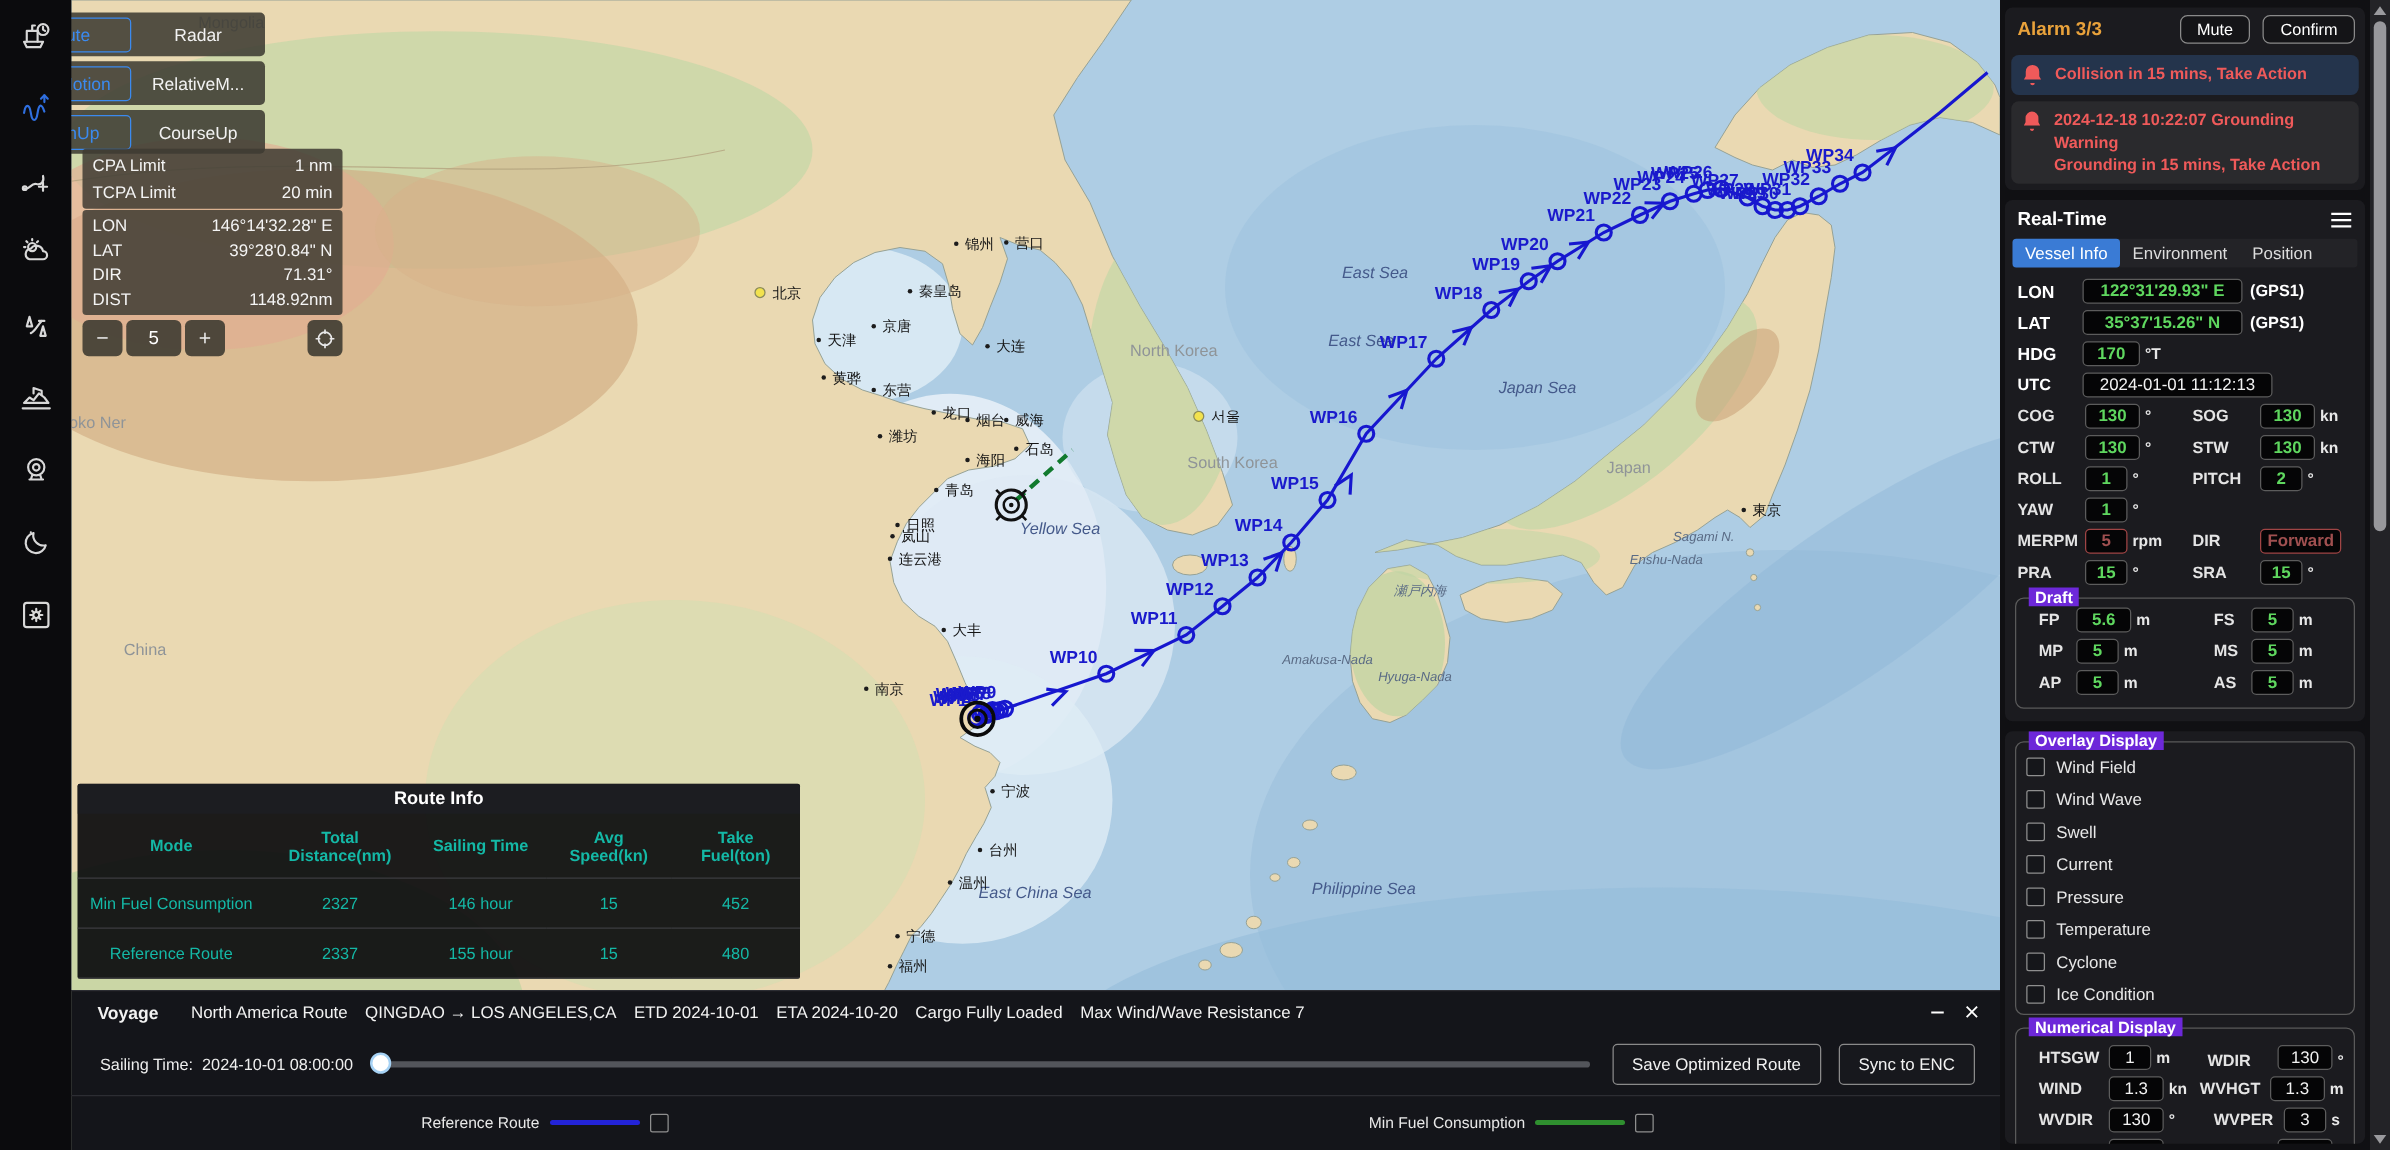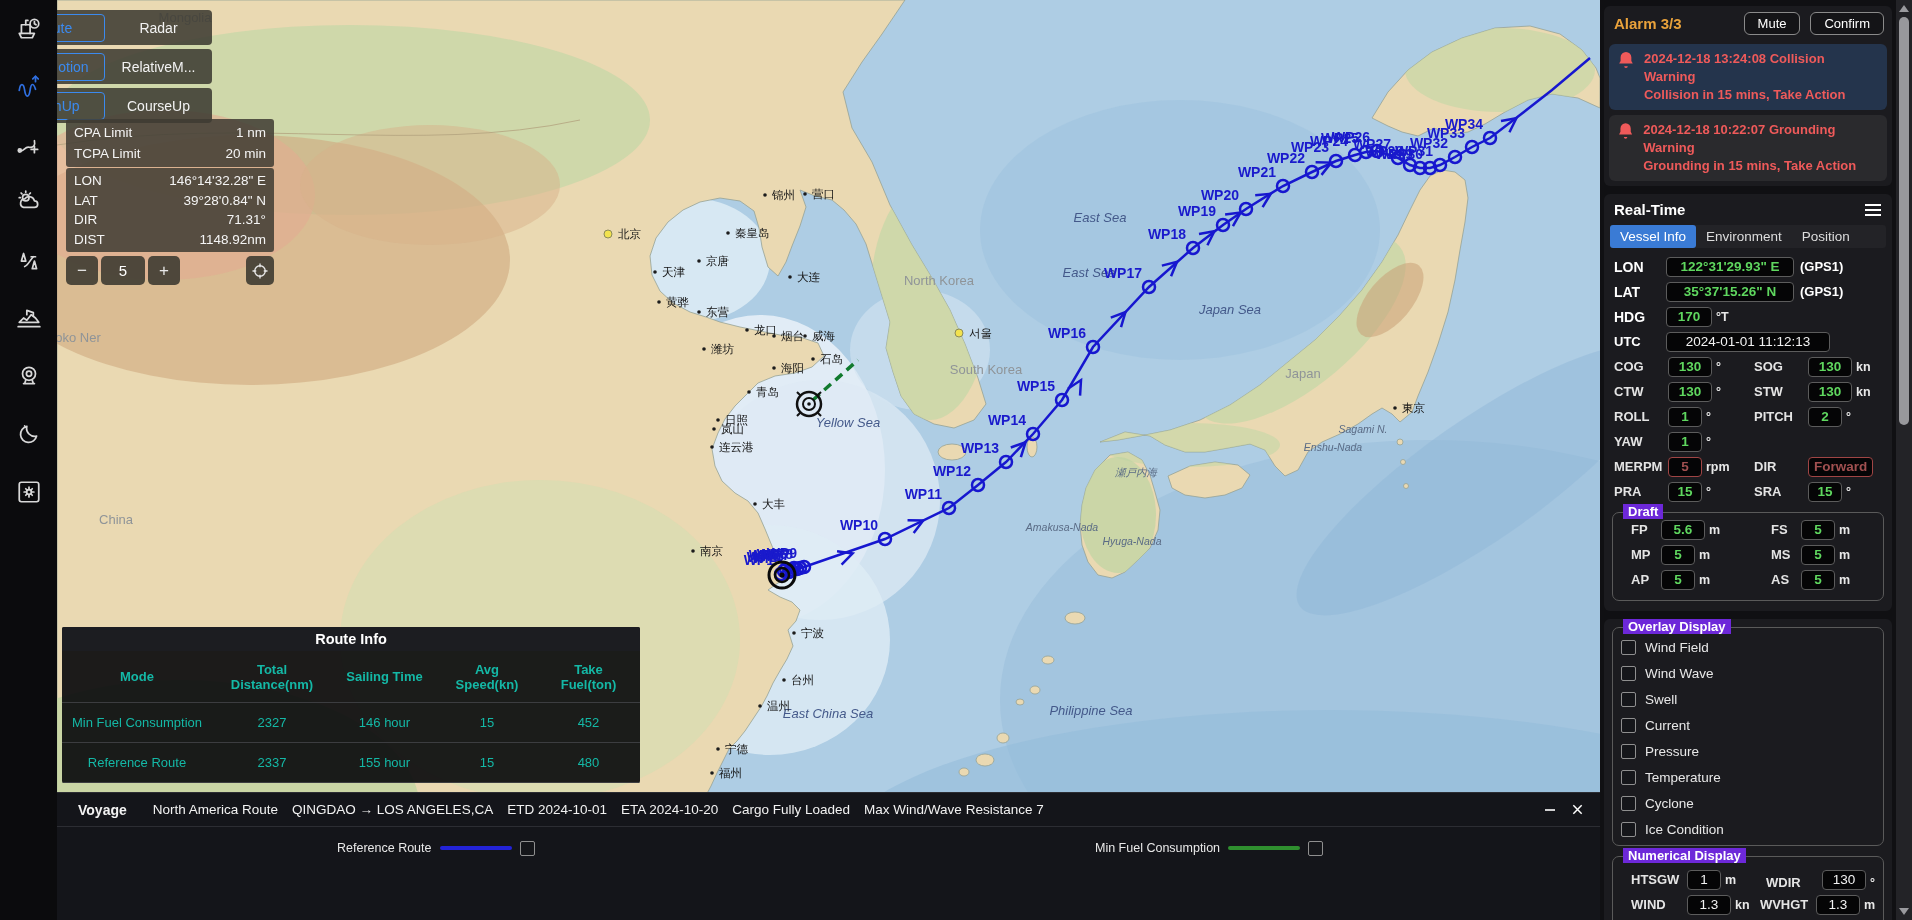--- a/index.html
+++ b/index.html
@@ -495,20 +495,30 @@
         </span>
       <span class="voy-win">
         <svg width="14" height="14" viewBox="0 0 14 14">
             <path d="M2 7h10" stroke="#fff" stroke-width="1.6"></path>
           </svg>
         <svg width="13" height="13" viewBox="0 0 14 14">
             <path d="M2.5 2.5l9 9M11.5 2.5l-9 9" stroke="#fff" stroke-width="1.6"></path>
           </svg>
       </span>
     </div>
+    <div class="slider-row">
+      <span class="sl-label">
+        <span>Sailing Time:</span>&nbsp;&nbsp;<span>2024-10-01 08:00:00</span>
+      </span>
+      <div class="sl-track">
+        <div class="sl-thumb"></div>
+      </div>
+      <button class="bt-btn" style="margin-left:0">Save Optimized Route</button>
+      <button class="bt-btn">Sync to ENC</button>
+    </div>
     <div class="legend-row">
       <span class="lg-item" style="left:280px">
         <span>Reference Route</span>
         <span class="lg-line" id="lg-line-0" style="background: rgb(35, 35, 216);"></span>
         <span class="chk"></span>
       </span>
       <span class="lg-item" style="left:1038px">
         <span>Min Fuel Consumption</span>
         <span class="lg-line" id="lg-line-1" style="background: rgb(47, 143, 47);"></span>
         <span class="chk"></span>
@@ -524,21 +534,20 @@
         <button class="a-btn">Mute</button>
         <button class="a-btn">Confirm</button>
       </div>
       <div>
           <div class="alarm-item hl">
             <svg width="18" height="20" viewBox="0 0 20 22">
               <path d="M10 2a6 6 0 0 1 6 6v4l1.6 3H2.4L4 12V8a6 6 0 0 1 6-6z" fill="#ef5a5a"></path>
               <path d="M8 18a2 2 0 0 0 4 0" fill="#ef5a5a"></path>
             </svg>
             <div class="alarm-text">
-              <div>2024-12-18 13:24:08 Collision Warning</div>
               <div>Collision in 15 mins, Take Action</div>
             </div>
           </div>
           <div class="alarm-item">
             <svg width="18" height="20" viewBox="0 0 20 22">
               <path d="M10 2a6 6 0 0 1 6 6v4l1.6 3H2.4L4 12V8a6 6 0 0 1 6-6z" fill="#ef5a5a"></path>
               <path d="M8 18a2 2 0 0 0 4 0" fill="#ef5a5a"></path>
             </svg>
             <div class="alarm-text">
               <div>2024-12-18 10:22:07 Grounding Warning</div>
@@ -571,21 +580,21 @@
         <span class="vbox" style="width:128px">35°37'15.26" N</span>
         <span class="sfx">(GPS1)</span>
       </div>
       <div class="rt-row">
         <span class="rt-label">HDG</span>
         <span class="vbox" style="width:46px">170</span>
         <span class="unit">°T</span>
       </div>
       <div class="rt-row">
         <span class="rt-label" style="font-size:13px;font-weight:bold">UTC</span>
-        <span class="vbox white" style="width:164px">2024-01-01 11:12:13</span>
+        <span class="vbox white" style="width:152px">2024-01-01 11:12:13</span>
       </div>
 
       <div>
           <div class="pair-row">
             <span class="cell" style="display: inline-flex; align-items: center; width: 140px;">
               <span class="pr-label" style="width: 54px;">COG</span>
               <span class="vbox" style="min-width: 44px;">130</span>
               <span class="unit">°</span>
             </span>
             <span class="cell" style="display: inline-flex; align-items: center; width: auto;">

